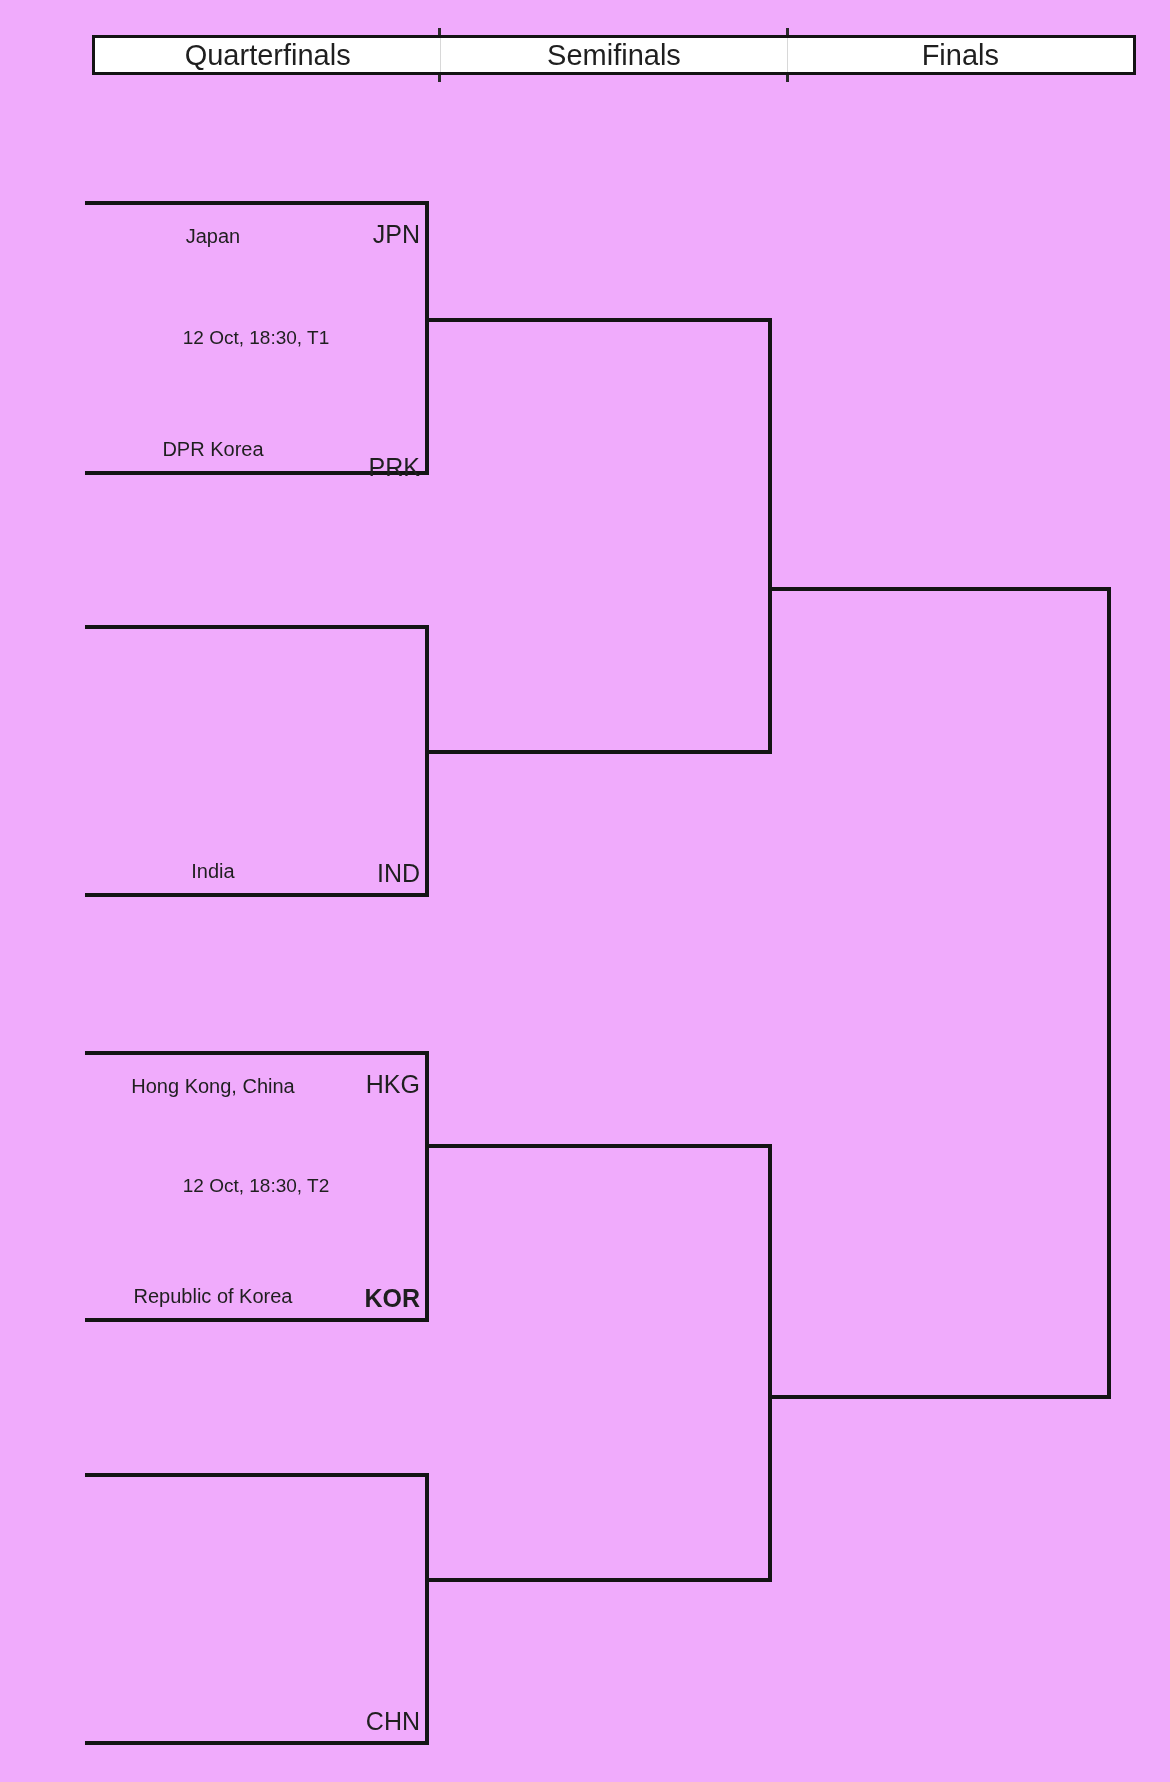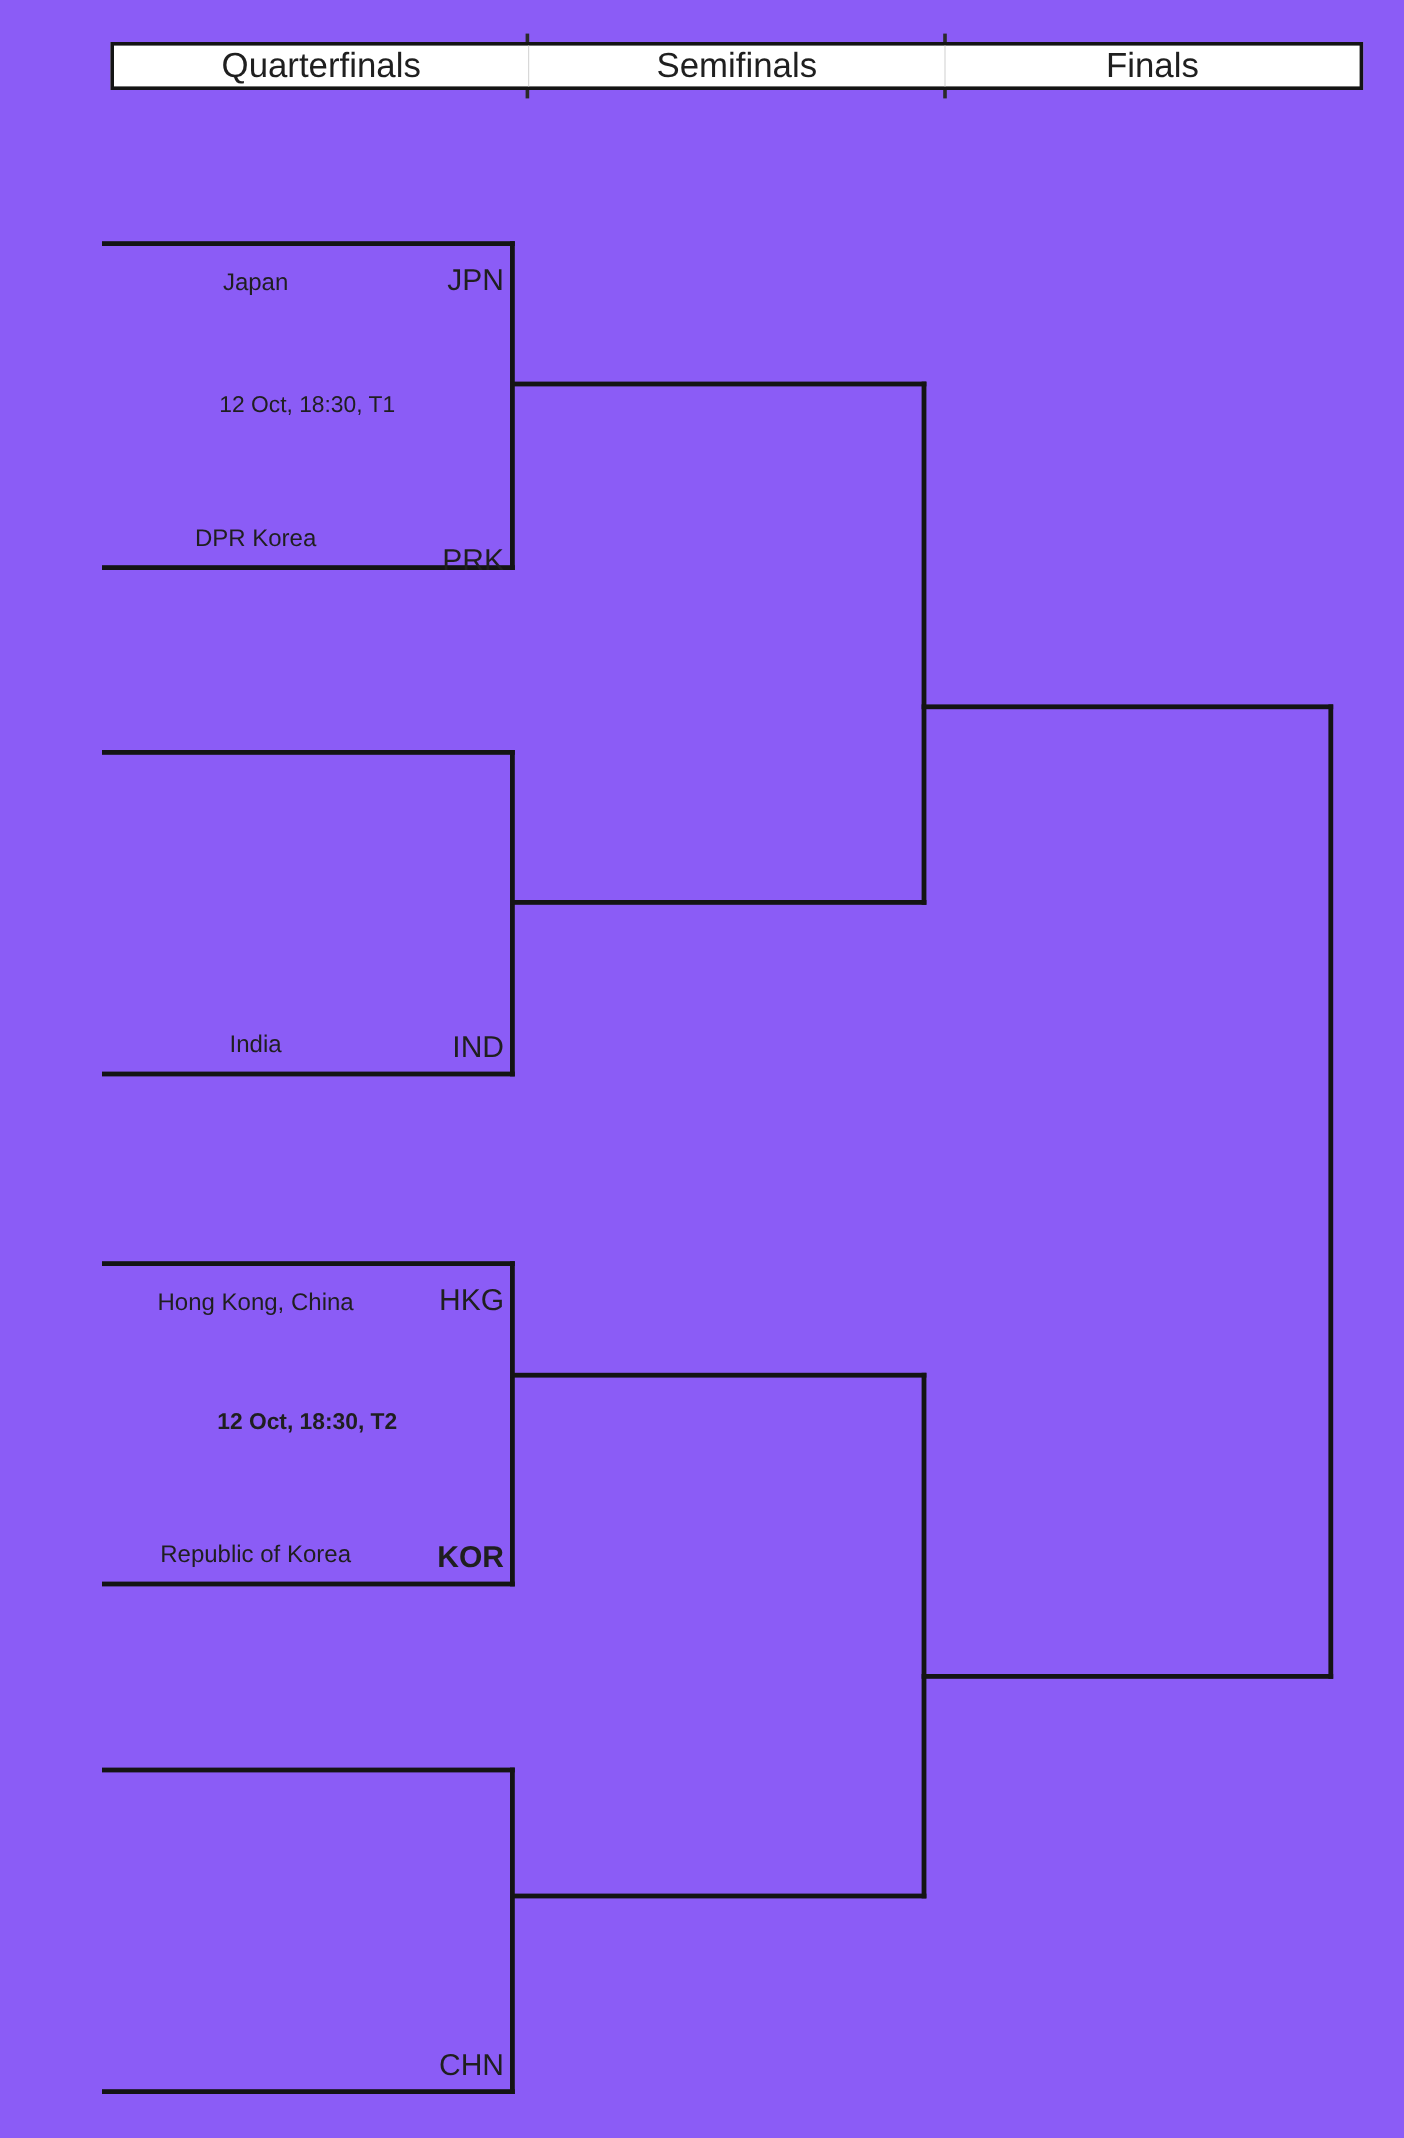--- a/index.html
+++ b/index.html
@@ -4,21 +4,21 @@
 <style>
   html, body {
     margin: 0;
     padding: 0;
     background: #ffffff;
   }
   .page {
     position: relative;
     width: 1170px;
     height: 1782px;
-    background: #8b5cf6;
+    background: #f0abfc;
     font-family: "Liberation Sans", "DejaVu Sans", sans-serif;
     color: #1f1f1f;
     overflow: hidden;
   }
   
   .line {
     position: absolute;
     background: #141414;
   }
   .hline { height: 4px; }
@@ -137,21 +137,21 @@
 
   <div class="line vline" style="left:768px;top:318px;height:436px;"></div>
   <div class="line hline" style="left:768px;top:587px;width:343px;"></div>
 
   <div class="line hline" style="left:85px;top:1051px;width:344px;"></div>
   <div class="line hline" style="left:85px;top:1318px;width:344px;"></div>
   <div class="line vline" style="left:425px;top:1051px;height:271px;"></div>
   <div class="line hline" style="left:425px;top:1144px;width:347px;"></div>
   <div class="team" style="top:1068px;">Hong Kong, China</div>
   <div class="code" style="top:1069px;">HKG</div>
-  <div class="sched" style="top:1169px;font-weight:bold;">12 Oct, 18:30, T2</div>
+  <div class="sched" style="top:1169px;">12 Oct, 18:30, T2</div>
   <div class="team" style="top:1278px;">Republic of Korea</div>
   <div class="code" style="top:1283px;font-weight:bold;">KOR</div>
 
   <div class="line hline" style="left:85px;top:1473px;width:344px;"></div>
   <div class="line hline" style="left:85px;top:1741px;width:344px;"></div>
   <div class="line vline" style="left:425px;top:1473px;height:272px;"></div>
   <div class="line hline" style="left:425px;top:1578px;width:347px;"></div>
   <div class="team" style="top:1778px;">China</div>
   <div class="code" style="top:1706px;">CHN</div>
 

